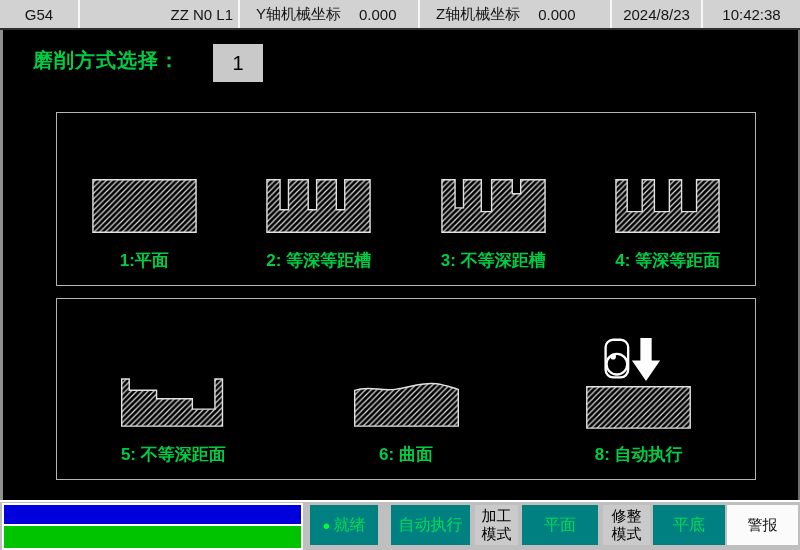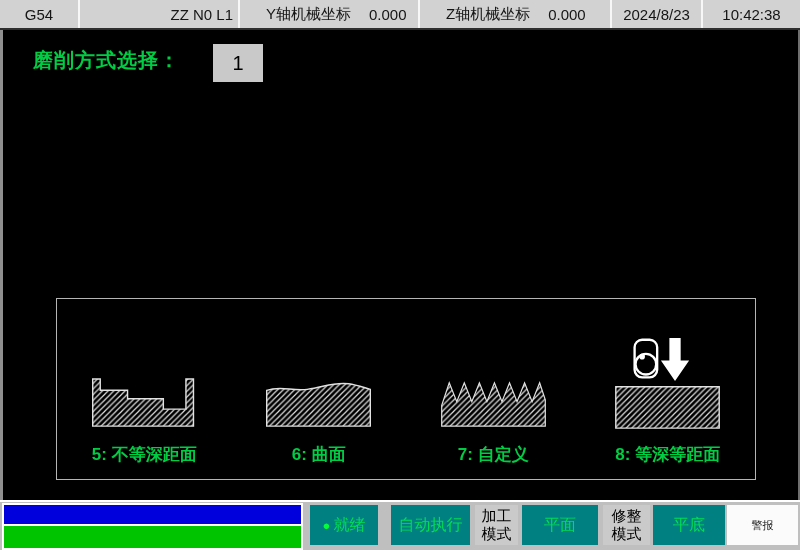--- a/index.html
+++ b/index.html
@@ -7,21 +7,21 @@
               font-family:"Liberation Sans", sans-serif; }
   .screen { position:relative; width:800px; height:448px; background:#86efac; }
 
   
   .topbar { position:absolute; top:0; left:0; width:800px; height:30px;
             background:#d2d2d2; display:flex; border-bottom:2px solid #2e2e2e; }
   .tcell { height:100%; display:flex; align-items:center; color:#151515;
            font-size:15px; border-right:2px solid #f7f7f7; }
   .tcell.center { justify-content:center; }
   .tcell.right  { justify-content:flex-end; padding-right:5px; }
-  .tcell.axis   { justify-content:flex-start; padding-left:26px; }
+  .tcell.axis   { justify-content:flex-start; padding-left:16px; }
   .tcell .axval { margin-left:18px; }
   .c1 { width:80px; }  .c2 { width:160px; } .c3 { width:180px; }
   .c4 { width:192px; } .c5 { width:91px; }  .c6 { width:97px; border-right:none; }
 
   
   .main { position:absolute; top:30px; left:0; width:800px; height:470px;
           background:#000; border-left:3px solid #8f8f8f; border-right:2px solid #6f6f6f;padding-left:32px; }
   .page-title { position:absolute; left:30px; top:17px; font-size:20px; font-weight:bold;
                 color:var(--accent-green,#00cc44); letter-spacing:1px; }
   .mode-box { position:absolute; left:210px; top:14px; width:50px; height:38px;
@@ -45,21 +45,21 @@
   .status-box { position:absolute; left:2px; top:1px; width:301px; height:47px;
                 border:2px solid #fff; display:flex; flex-direction:column; }
   .bar-blue  { height:21px; border-bottom:2px solid #fff; background:var(--status-blue,#0000dd); }
   .bar-green { flex:1; background:var(--status-green,#00c400); }
 
   .fbtn { position:absolute; top:3px; height:40px; border:none; cursor:pointer;
           display:flex; align-items:center; justify-content:center;
           font-family:"Liberation Sans", sans-serif; }
   .fbtn.teal  { background:var(--teal,#008080); color:var(--btn-green,#00dd55); font-size:16px; }
   .fbtn.gray  { background:#cacaca; color:#000; font-size:15px; flex-direction:column; line-height:1.2; }
-  .fbtn.white { background:#fbfbfb; color:#141414; font-size:11px; }
+  .fbtn.white { background:#fbfbfb; color:#141414; font-size:15px; }
   .fbtn .dot { color:#00ff33; font-size:13px; margin-right:3px; }
 
   .b-ready   { left:310px; width:68px; }
   .b-auto    { left:391px; width:79px; }
   .b-machmode{ left:475px; width:43px;justify-content:center; }
   .b-plane   { left:522px; width:76px; }
   .b-dress   { left:603px; width:47px; }
   .b-flat    { left:653px; width:72px; }
   .b-alarm   { left:727px; width:71px; }
 </style>
@@ -97,53 +97,77 @@
     <div class="tcell c6 center">
       <span>10:42:38</span>
     </div>
   </header>
 
   <main class="main">
 
     <span class="page-title">磨削方式选择：</span>
     <span class="mode-box">1</span>
 
+    <section class="groupbox box1">
+
+      <div class="mode-cell">
+        <svg class="mode-icon" width="113" height="60" viewBox="0 0 120 64">
+          <path d="M5,4 H115 V60 H5 Z" fill="url(#hatch)" stroke="#e2e2e2" stroke-width="1.5"></path>
+        </svg>
+        <div class="mode-label">1:平面</div>
+      </div>
+
+      <div class="mode-cell">
+        <svg class="mode-icon" width="113" height="60" viewBox="0 0 120 64">
+          <path d="M5,4 L19,4 L19,36 L28,36 L28,4 L49,4 L49,36 L58,36 L58,4 L79,4 L79,36 L88,36 L88,4 L115,4 L115,60 L5,60 Z" fill="url(#hatch)" stroke="#e2e2e2" stroke-width="1.5"></path>
+        </svg>
+        <div class="mode-label">2: 等深等距槽</div>
+      </div>
+
+      <div class="mode-cell">
+        <svg class="mode-icon" width="113" height="60" viewBox="0 0 120 64">
+          <path d="M5,4 L19,4 L19,34 L28,34 L28,4 L47,4 L47,38 L58,38 L58,4 L80,4 L80,19 L89,19 L89,4 L115,4 L115,60 L5,60 Z" fill="url(#hatch)" stroke="#e2e2e2" stroke-width="1.5"></path>
+        </svg>
+        <div class="mode-label">3: 不等深距槽</div>
+      </div>
+
+      <div class="mode-cell">
+        <svg class="mode-icon" width="113" height="60" viewBox="0 0 120 64">
+          <path d="M5,4 L17,4 L17,38 L33,38 L33,4 L46,4 L46,38 L62,38 L62,4 L75,4 L75,38 L91,38 L91,4 L115,4 L115,60 L5,60 Z" fill="url(#hatch)" stroke="#e2e2e2" stroke-width="1.5"></path>
+        </svg>
+        <div class="mode-label">4: 等深等距面</div>
+      </div>
+    </section>
 
     <section class="groupbox box2">
 
       <div class="mode-cell">
         <svg class="mode-icon" width="113" height="53" viewBox="0 0 120 56">
           <path d="M5,2 L13,2 L13,14 L42,14 L42,23 L80,23 L80,34 L104,34 L104,2 L112,2 L112,52 L5,52 Z" fill="url(#hatch)" stroke="#e2e2e2" stroke-width="1.5"></path>
         </svg>
         <div class="mode-label">5: 不等深距面</div>
       </div>
 
       <div class="mode-cell">
         <svg class="mode-icon" width="113" height="53" viewBox="0 0 120 56">
           <path d="M5,14 C20,9 32,15 48,13 C65,11 75,5 92,7 C100,8 108,11 115,13 L115,52 L5,52 Z" fill="url(#hatch)" stroke="#e2e2e2" stroke-width="1.5"></path>
         </svg>
         <div class="mode-label">6: 曲面</div>
       </div>
 
-      <div class="mode-cell">
-        <svg class="mode-icon" width="113" height="53" viewBox="0 0 120 56">
-          <path d="M5,30 L13,6 L21,26 L29,6 L37,26 L45,6 L53,26 L61,6 L69,26 L77,6 L85,26 L93,6 L101,26 L109,6 L115,24 L115,52 L5,52 Z" fill="url(#hatch)" stroke="#e2e2e2" stroke-width="1.3"></path>
-        </svg>
-        <div class="mode-label">7: 自定义</div>
-      </div>
 
       <div class="mode-cell">
         <svg class="mode-icon" width="113" height="94" viewBox="0 0 120 100">
           <rect x="25" y="4" width="24" height="40" rx="8" fill="none" stroke="#fff" stroke-width="2.5"></rect>
           <circle cx="37" cy="30" r="11" fill="none" stroke="#fff" stroke-width="2.5"></circle>
           <circle cx="33" cy="22" r="3" fill="#fff"></circle>
           <path d="M62,2 L74,2 L74,26 L83,26 L68,48 L53,26 L62,26 Z" fill="#fff"></path>
           <path d="M5,54 H115 V98 H5 Z" fill="url(#hatch)" stroke="#e2e2e2" stroke-width="1.5"></path>
         </svg>
-        <div class="mode-label">8: 等深等距面</div>
+        <div class="mode-label">8: 自动执行</div>
       </div>
     </section>
   </main>
 
   <div class="divider"></div>
 
   <footer class="bottombar">
 
     <div class="status-box">
       <div class="bar-blue"></div>

